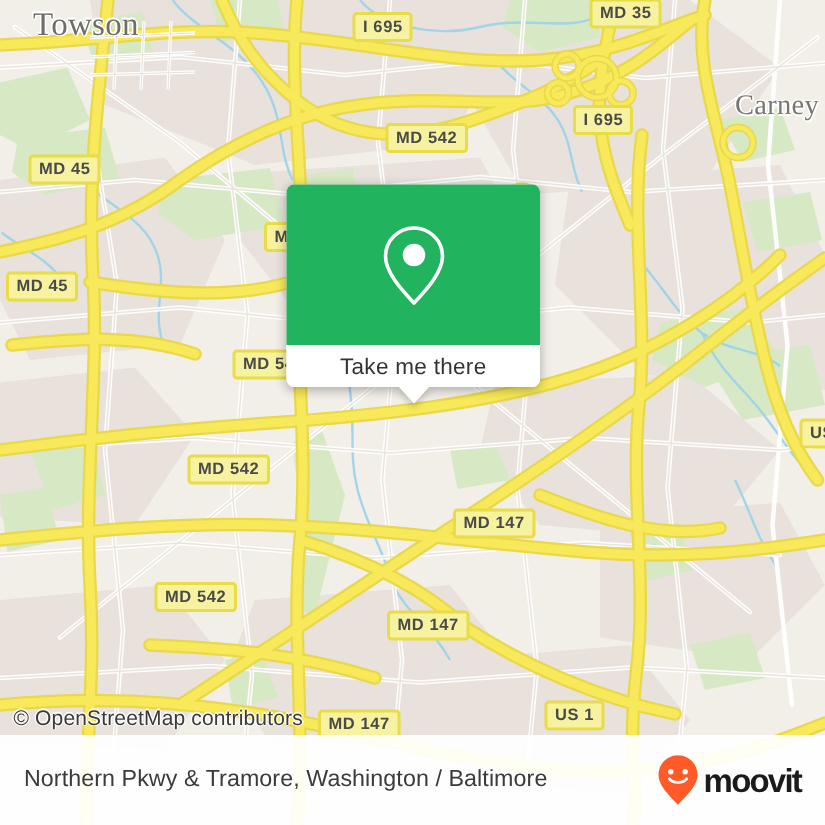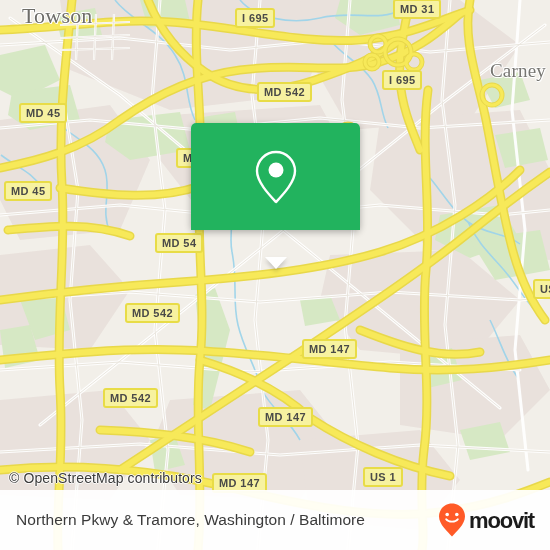--- a/index.html
+++ b/index.html
@@ -340,21 +340,21 @@
           <path d="M60,25 L130,22 M60,38 L130,35 M60,50 L130,48"></path>
           <path d="M78,14 L76,60 M96,14 L94,60 M114,14 L112,60"></path>
         </g>
       </g>
     </svg>
 
     <div class="place-label major" style="left:22px; top:3px;">Towson</div>
     <div class="place-label" style="left:490px; top:60px;">Carney</div>
 
     <div class="shield" style="left:235px; top:8px;">I 695</div>
-    <div class="shield" style="left:393px; top:-1px;">MD 31</div>
+    <div class="shield" style="left:393px; top:-1px;">MD 35</div>
     <div class="shield" style="left:382px; top:70px;">I 695</div>
     <div class="shield" style="left:257px; top:82px;">MD 542</div>
     <div class="shield" style="left:19px; top:103px;">MD 45</div>
     <div class="shield" style="left:4px; top:181px;">MD 45</div>
     <div class="shield" style="left:176px; top:148px;">MD 5</div>
     <div class="shield" style="left:155px; top:233px;">MD 54</div>
     <div class="shield" style="left:533px; top:279px;">US</div>
     <div class="shield" style="left:125px; top:303px;">MD 542</div>
     <div class="shield" style="left:302px; top:339px;">MD 147</div>
     <div class="shield" style="left:103px; top:388px;">MD 542</div>
@@ -363,20 +363,23 @@
     <div class="shield" style="left:212px; top:473px;">MD 147</div>
 
     <div id="popup">
       <div id="popup-head">
         <svg width="46" height="56" viewBox="0 0 46 56" fill="none">
           <path d="M23 3 C12.5 3 4 11.5 4 22 C4 33 16 45.5 23 53 C30 45.5 42 33 42 22 C42 11.5 33.5 3 23 3 Z" stroke="#ffffff" stroke-width="2.4" fill="none" stroke-linejoin="round"></path>
           <circle cx="23" cy="21" r="7.5" fill="#ffffff"></circle>
         </svg>
       </div>
       <div id="popup-tail"></div>
+      <div id="popup-foot">
+        <span id="popup-foot-label">Take me there</span>
+      </div>
     </div>
 
     <div id="attribution">© OpenStreetMap contributors</div>
   </div>
 
   <div id="bottombar">
     <div id="bottom-title">Northern Pkwy &amp; Tramore, Washington / Baltimore</div>
     <div id="brand">
       <svg width="28" height="34" viewBox="0 0 28 34">
         <path d="M14 0.5 C6.8 0.5 1 6.3 1 13.5 C1 21.5 10 29 14 33.5 C18 29 27 21.5 27 13.5 C27 6.3 21.2 0.5 14 0.5 Z" fill="#ff5a27"></path>

